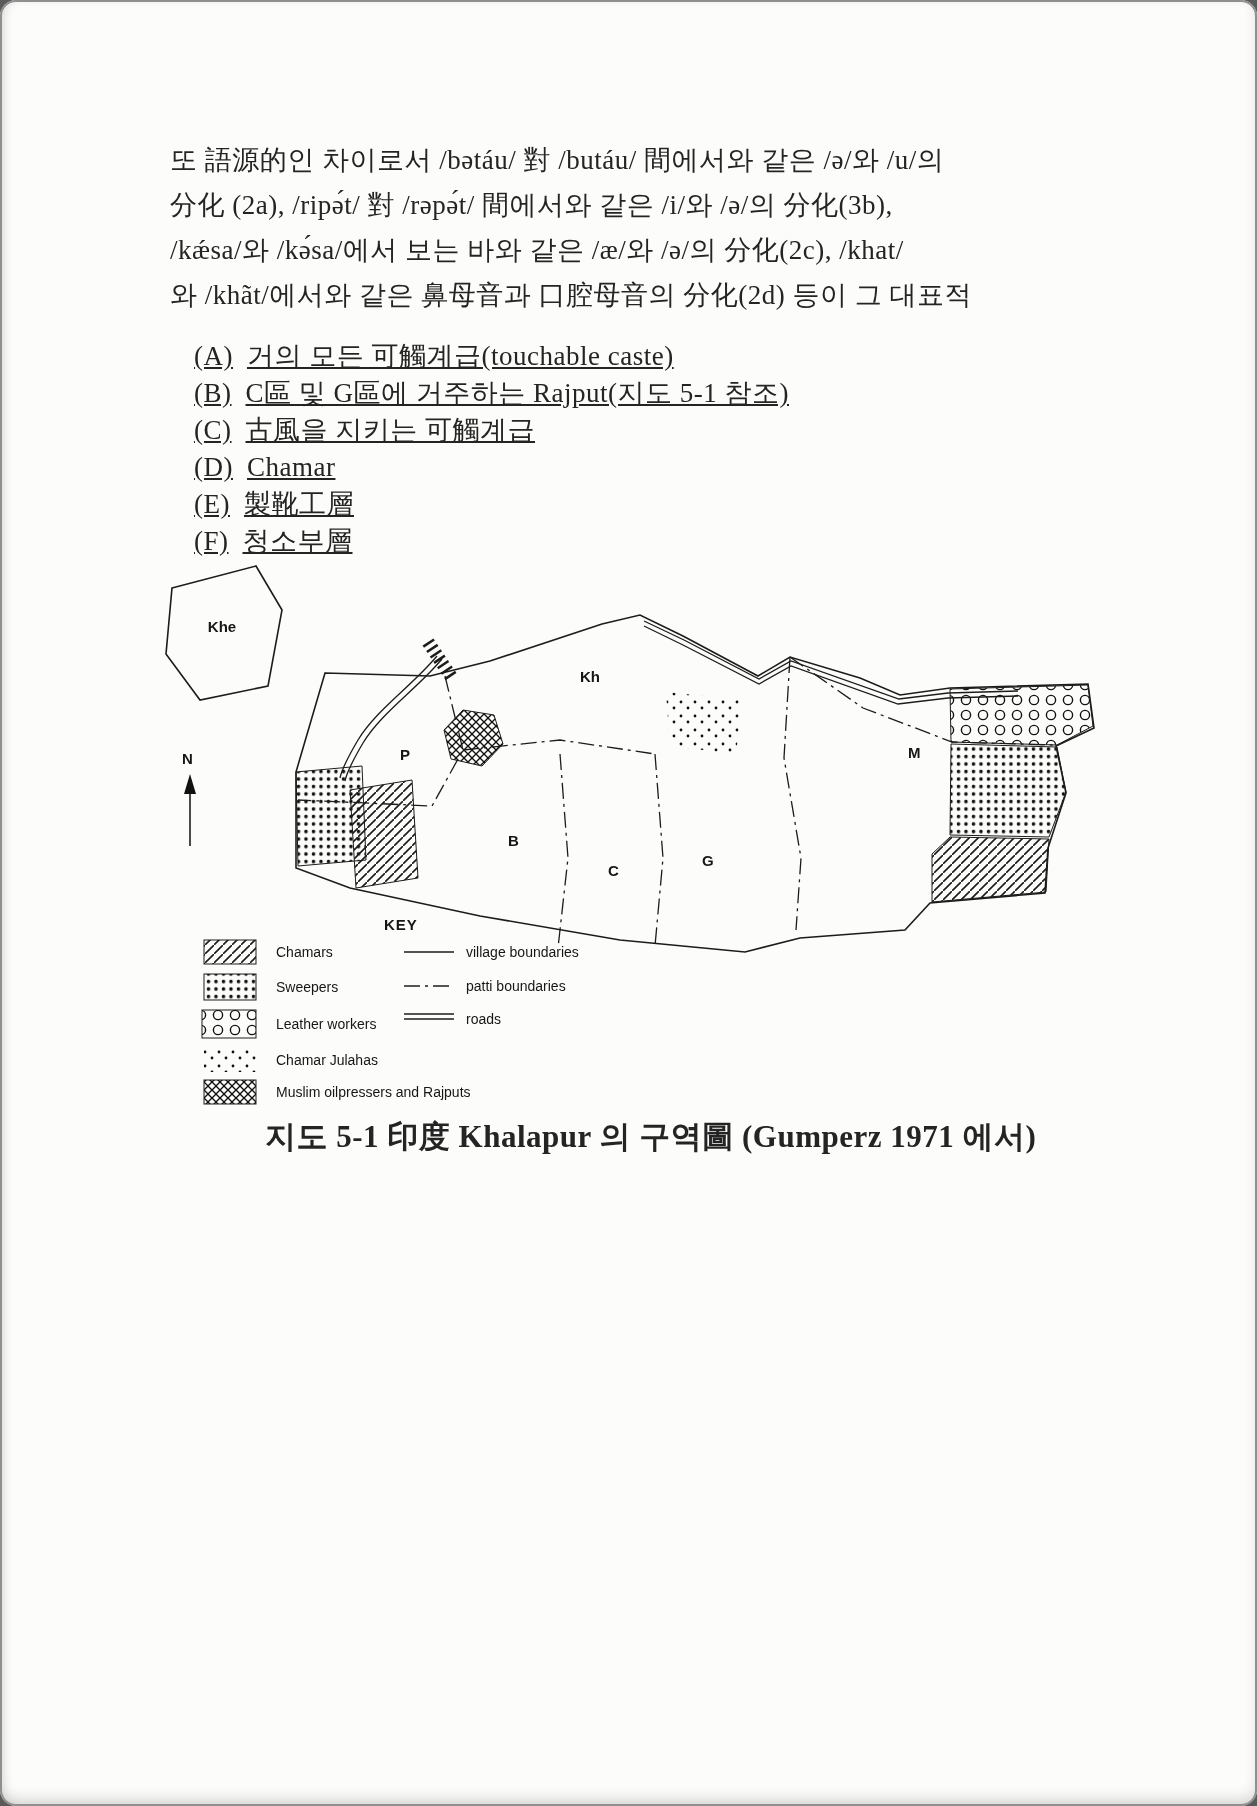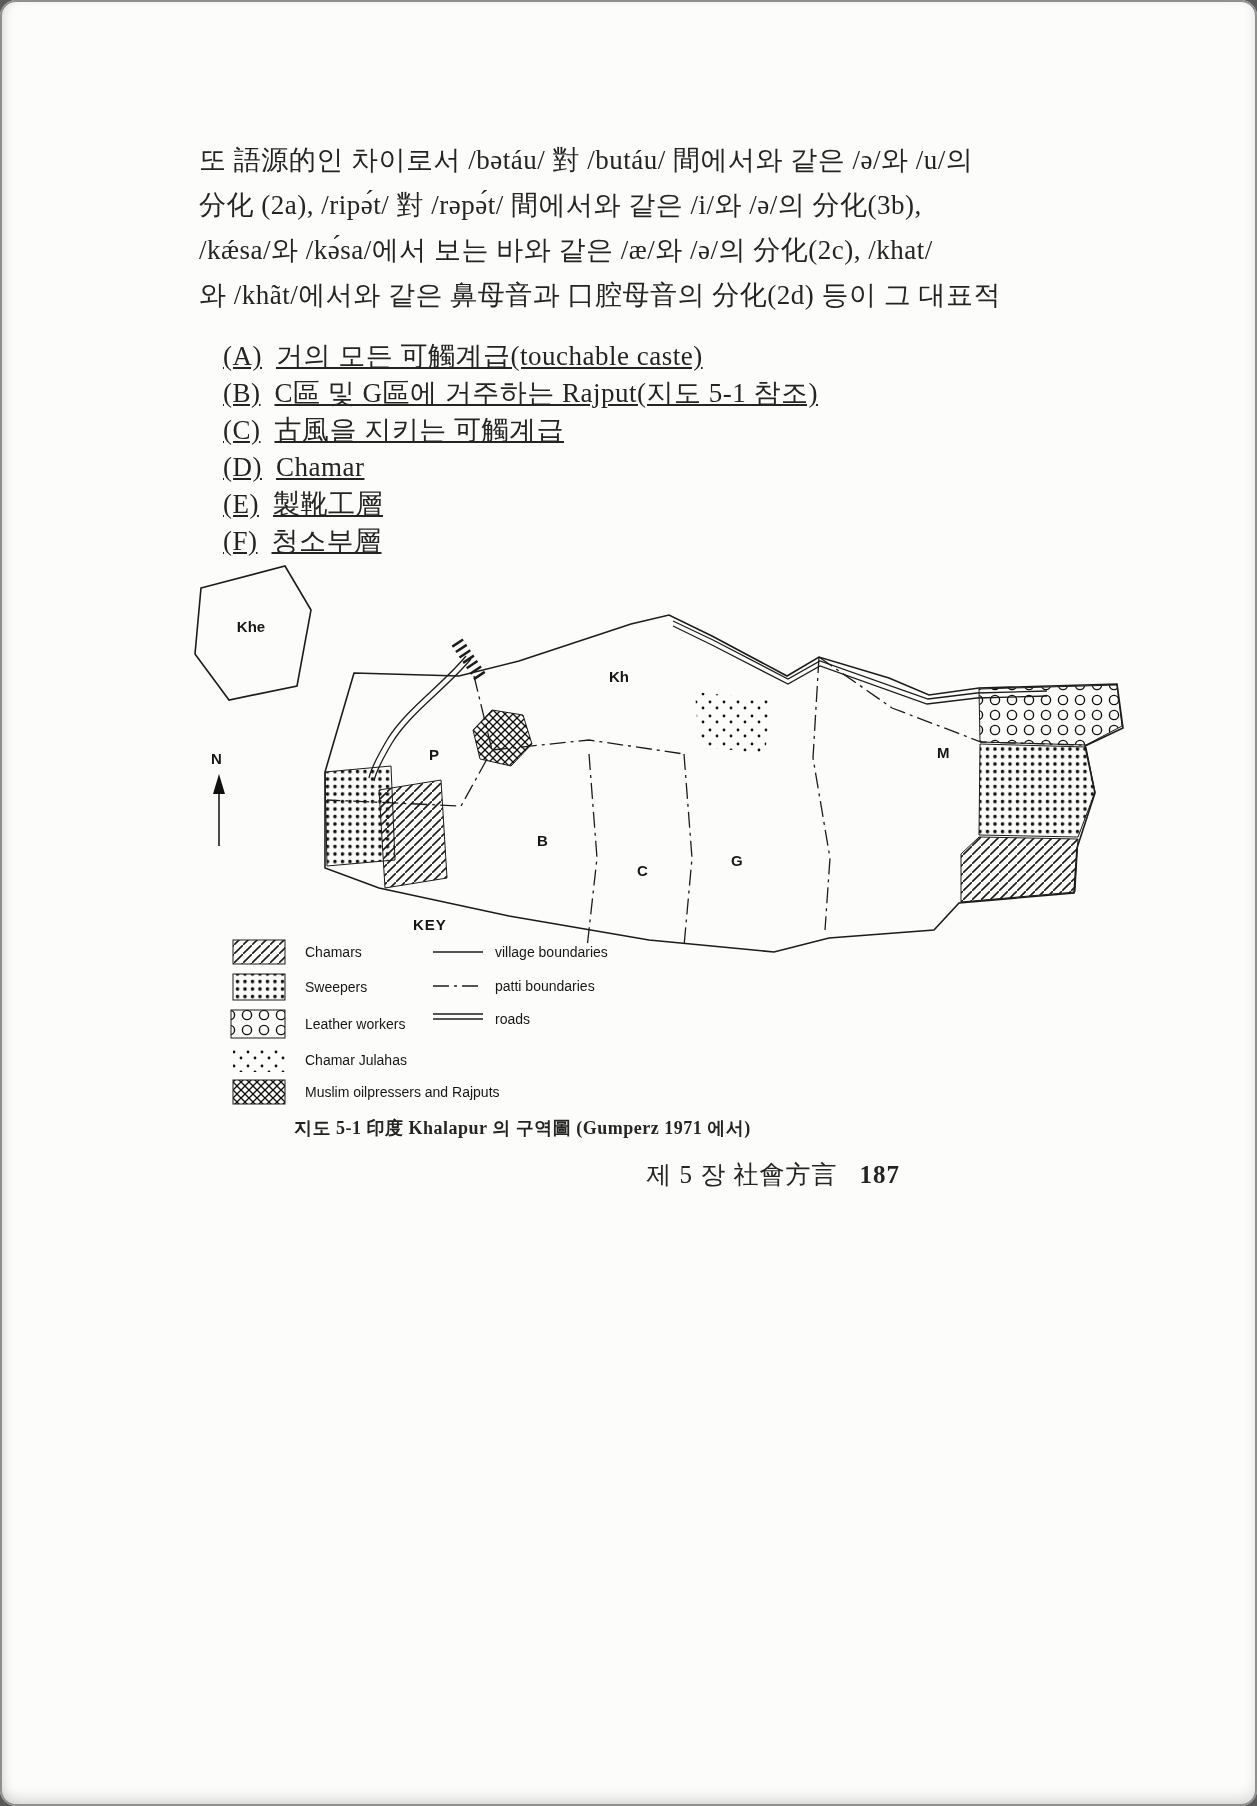--- a/index.html
+++ b/index.html
@@ -8,21 +8,20 @@
     width: 1257px;
     height: 1806px;
     margin: 0 auto;
     background: #fcfcfa;
     border-radius: 16px;
     box-sizing: border-box;
     box-shadow: inset 0 0 0 2px #8f8f8f, inset 0 -7px 14px rgba(0,0,0,.14), inset 5px 0 10px rgba(0,0,0,.06);
     overflow: hidden;
     color: #242424;
     font-family: "Liberation Serif", "DejaVu Serif", serif;
-    padding-left: 29px;
   }
   .text-block {
     padding: 138px 160px 0 170px;
     font-size: 27px;
     line-height: 45px;
     letter-spacing: .5px;
   }
   .line { white-space: nowrap; }
   .indent1 { text-indent: 27px; }
   .group-list {
@@ -40,21 +39,21 @@
   .ln { stroke: #1c1c1c; stroke-width: 1.6; fill: none; }
   .thin { stroke: #1c1c1c; stroke-width: 1; fill-opacity: 1; }
   .road { stroke: #1c1c1c; stroke-width: 1.3; fill: none; }
   .ladder { stroke: #1c1c1c; stroke-width: 13; fill: none; stroke-dasharray: 2.5 4; }
   .dashdot { stroke: #1c1c1c; stroke-width: 1.3; fill: none; stroke-dasharray: 16 5 3 5; }
   .map-label { font-size: 15px; font-weight: bold; }
   .key-title { font-size: 15px; font-weight: bold; letter-spacing: 1px; }
   .key-label { font-size: 14px; }
   .caption {
     margin: -6px 0 0 265px;
-    font-size: 18px;
+    font-size: 31px;
     font-weight: bold;
     letter-spacing: .5px;
   }
   .footer {
     margin-top: 18px;
     text-align: right;
     padding-right: 357px;
     font-size: 25px;
     letter-spacing: 1px;
   }
@@ -179,17 +178,14 @@
 
         <line class="road" x1="244" y1="456" x2="294" y2="456"></line>
         <line class="road" x1="244" y1="461" x2="294" y2="461"></line>
         <text class="key-label" x="306" y="466">roads</text>
       </g>
     </svg>
   </div>
 
   <div class="caption">지도 5-1  印度 Khalapur 의 구역圖 (Gumperz 1971 에서)</div>
 
-  <div class="footer">
-    <span>제 5 장   社會方言</span><span class="pgnum">187</span>
-  </div>
 
 </div>
 
 </body></html>

